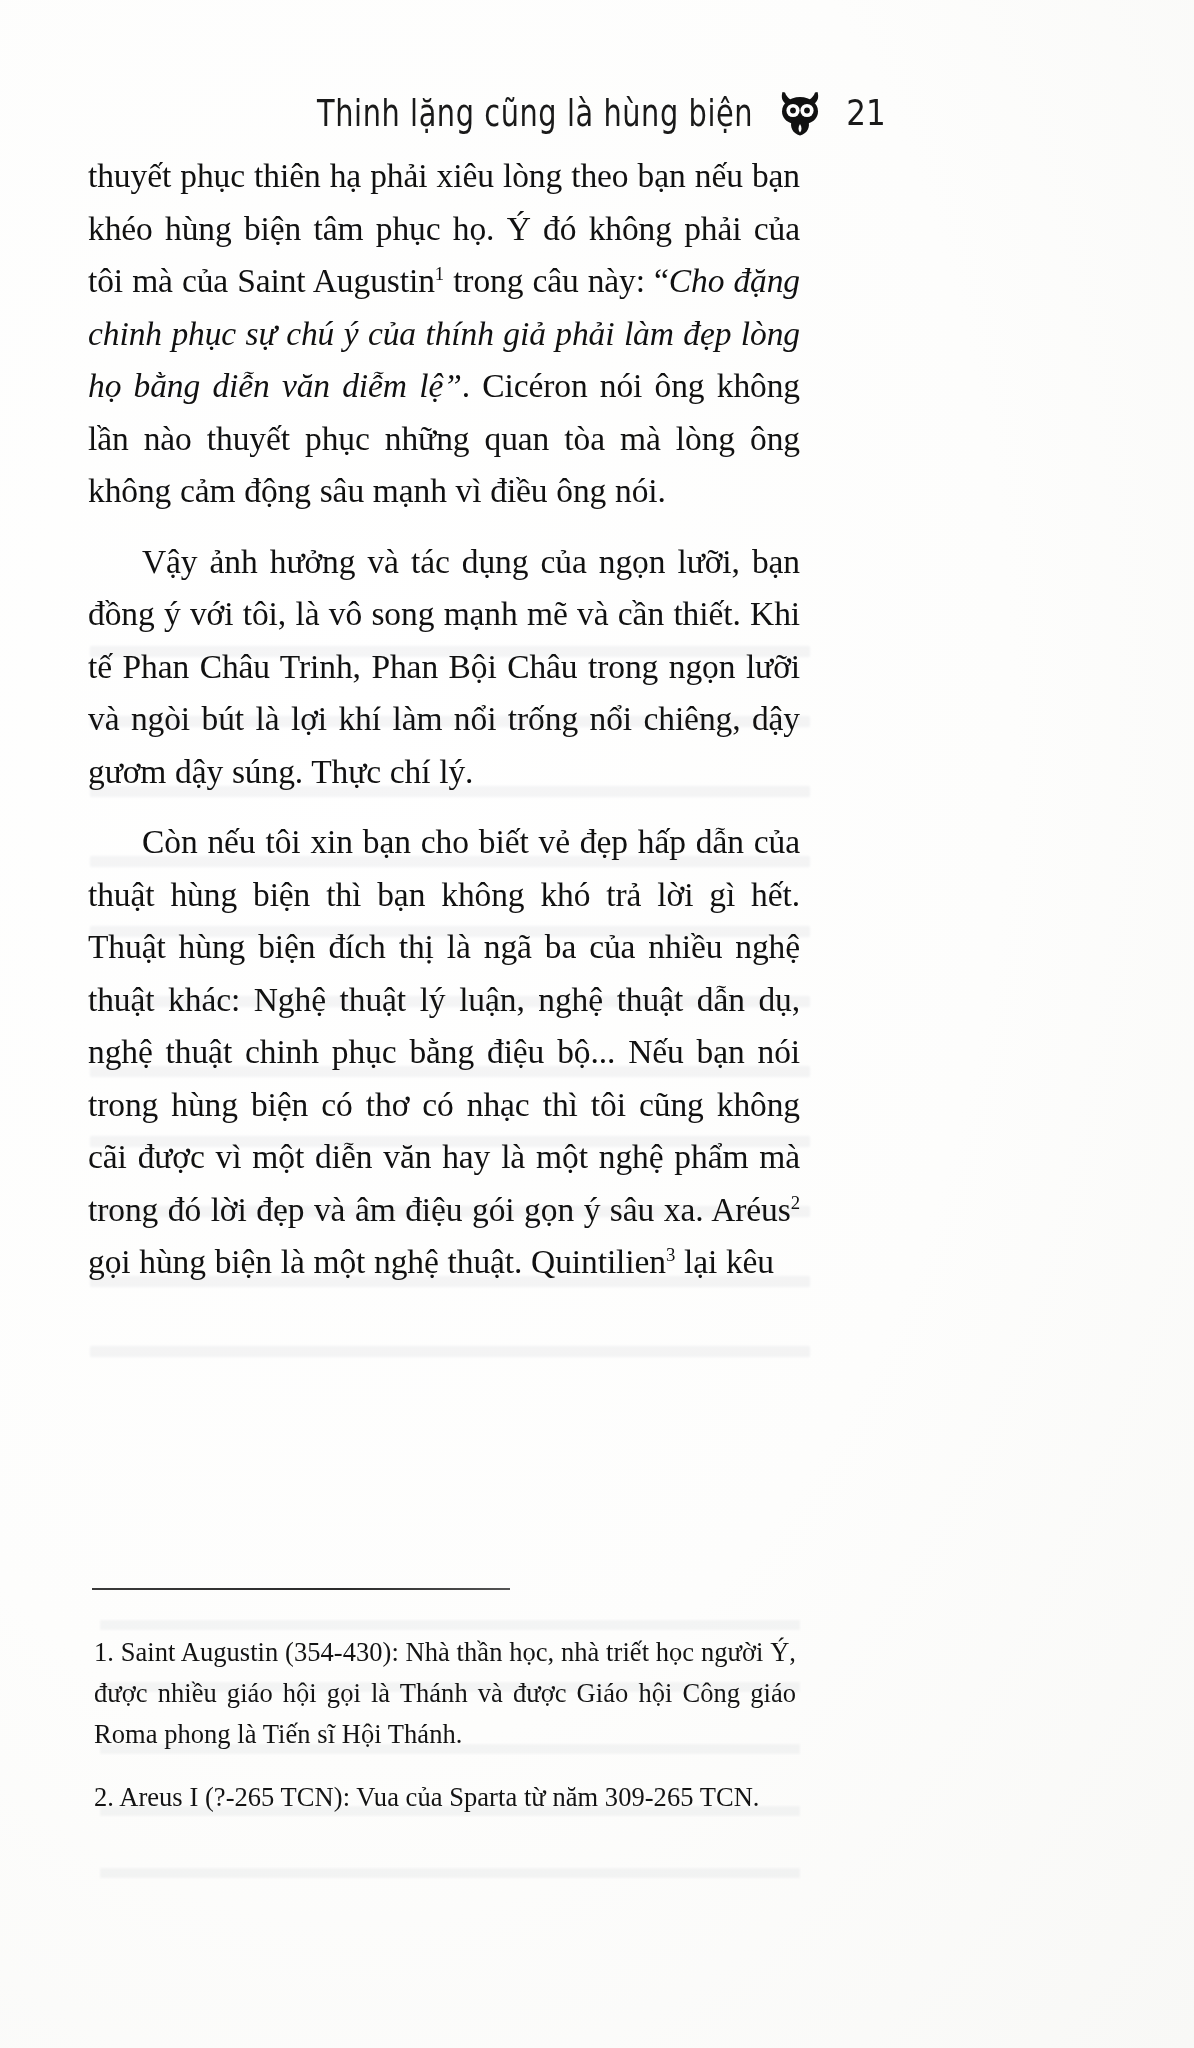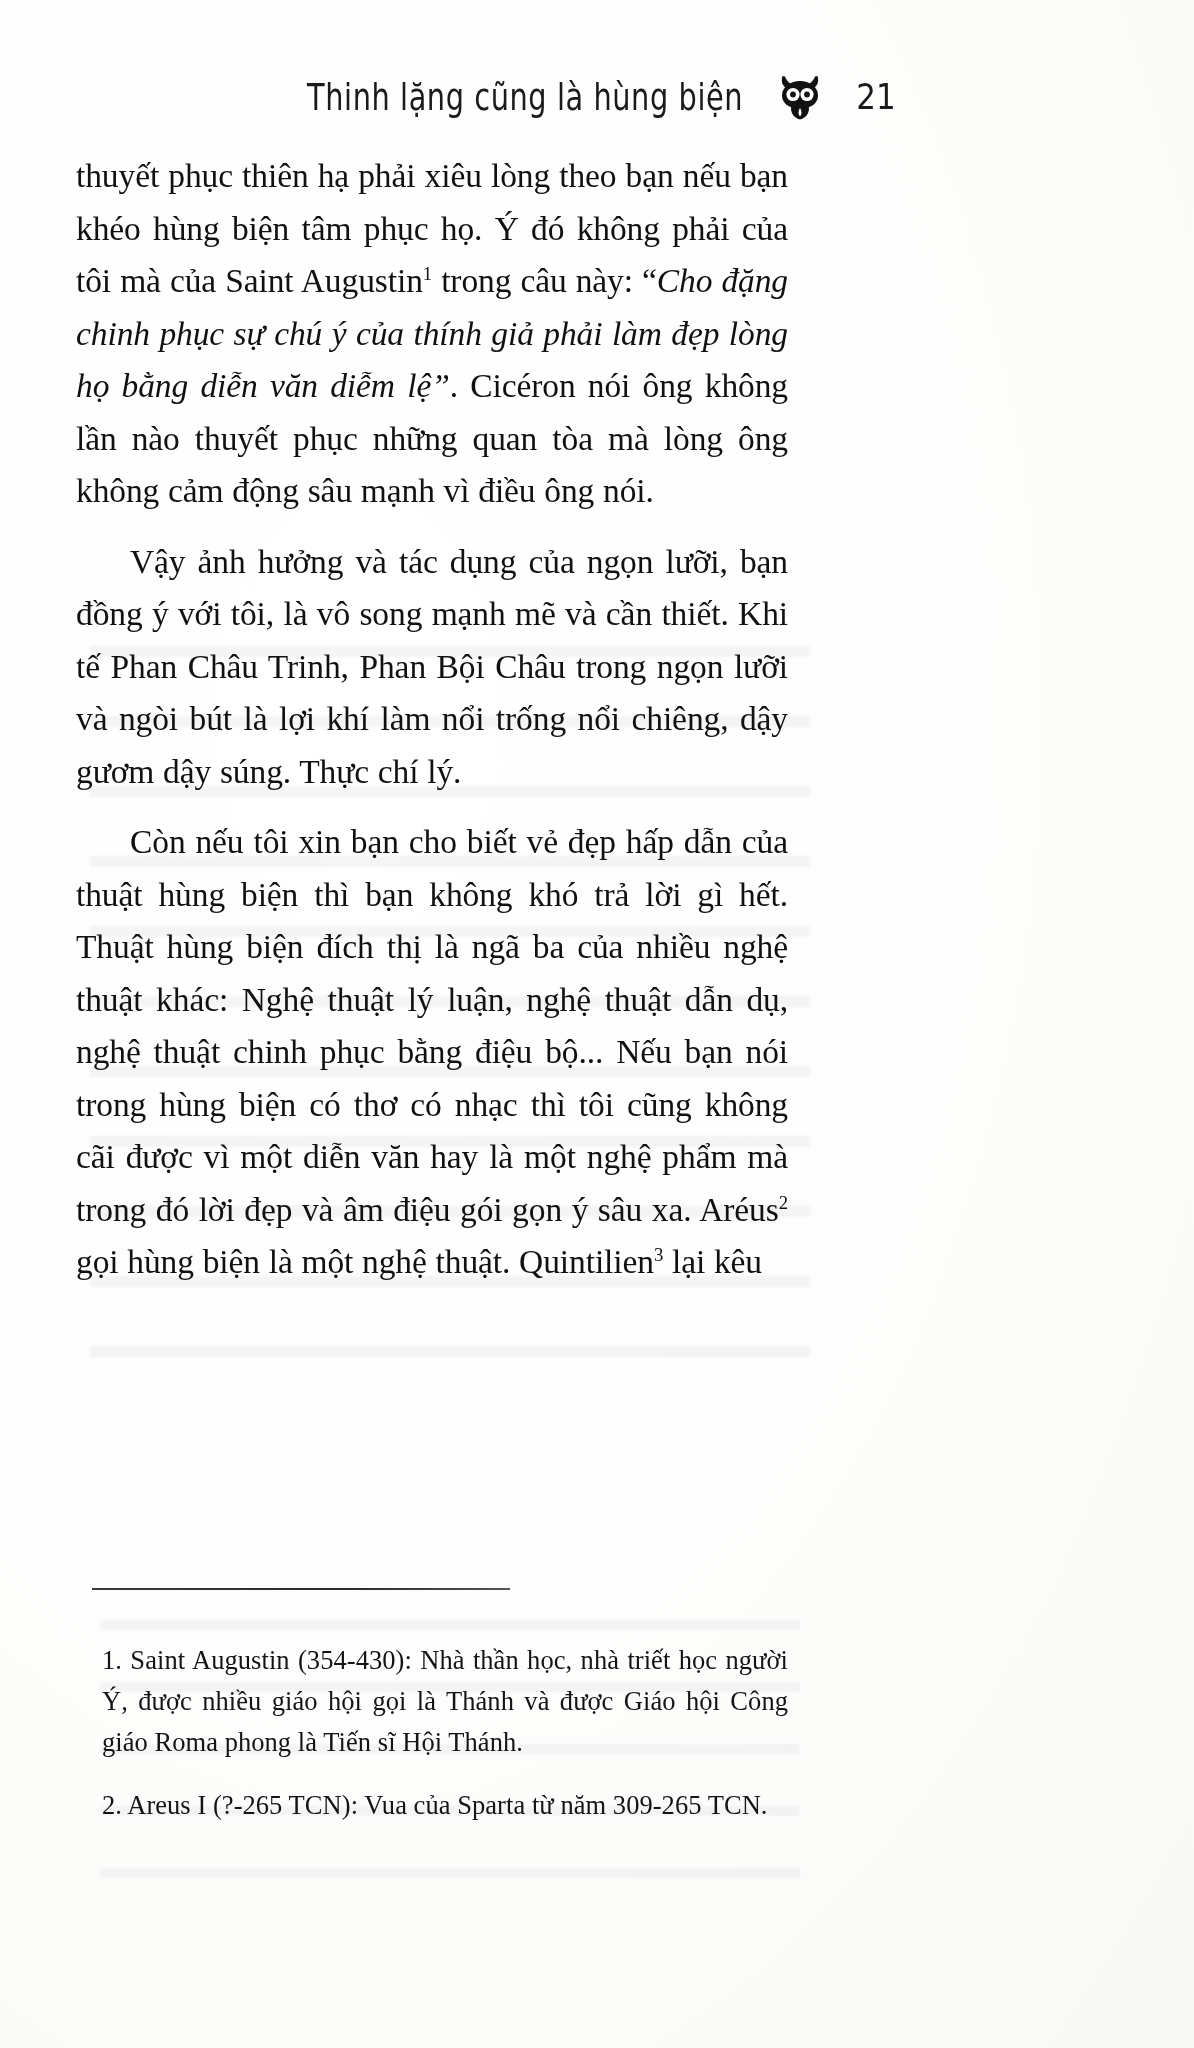--- a/index.html
+++ b/index.html
@@ -64,26 +64,26 @@
         rgba(40,50,70,0) 50px,
         rgba(40,50,70,0) 62px
       );
     filter: blur(1.2px);
   }
 
   
   .header {
     position: absolute;
     left: 0;
-    top: 74px;
+    top: 90px;
     width: 1194px;
     display: flex;
     align-items: center;
     justify-content: center;
-    gap: 26px;
+    gap: 16px;
   }
   .header-title {
     font-family: "DejaVu Sans", sans-serif;
     font-size: 30px;
     font-weight: 400;
     letter-spacing: 0.6px;
     color: #1a1a1a;
     transform: scaleY(1.22) scaleX(0.96);
     transform-origin: center;
     white-space: nowrap;
@@ -98,21 +98,21 @@
     font-family: "DejaVu Sans", sans-serif;
     font-size: 31px;
     color: #1a1a1a;
     transform: scaleY(1.12);
     margin-left: 8px;
   }
 
   
   .body-block {
     position: absolute;
-    left: 76px;
+    left: 88px;
     top: 150px;
     width: 712px;
   }
   .para {
     text-align: justify;
     text-justify: inter-word;
     font-size: 33.5px;
     line-height: 52.5px;
     margin: 0 0 0 0;
     color: #111111;
@@ -142,21 +142,21 @@
     position: absolute;
     left: 90px;
     top: 1628px;
     width: 710px;
   }
   .fn-item {
     text-align: justify;
     font-size: 26.5px;
     line-height: 41px;
     color: #141414;
-    margin: 12px;
+    margin: 4px;
     letter-spacing: 0.05px;
   }
   .fn-item + .fn-item { margin-top: 22px; }
   .fn-item.nojust { text-align: left; }
 </style>
 </head>
 <body>
 
 <div class="page">
   <div class="bleed"></div>

